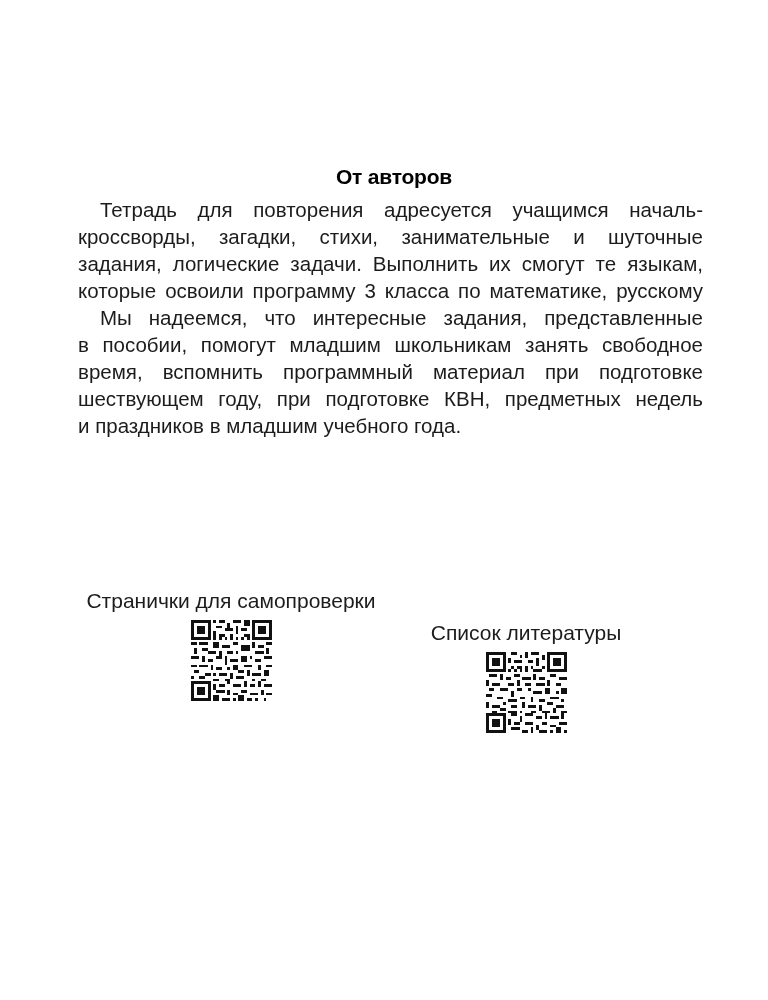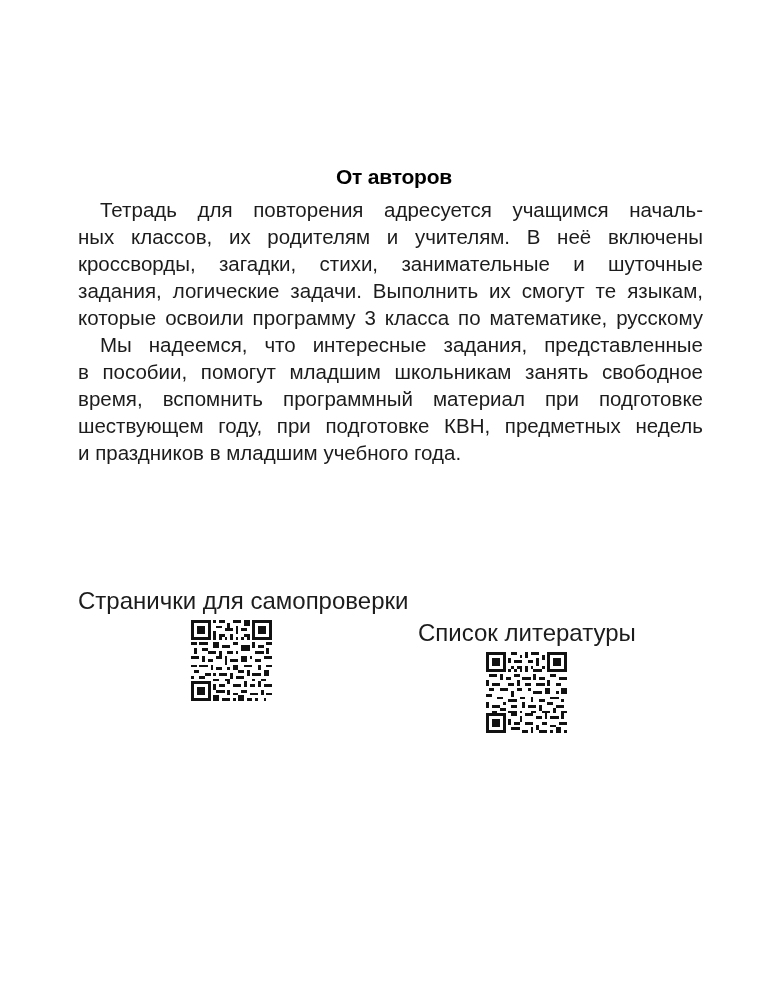--- a/index.html
+++ b/index.html
@@ -60,42 +60,41 @@
       height: 130px;
     }
     .qr-block {
       position: absolute;
       top: 0;
       text-align: center;
     }
     .qr-block.left { left: 78px; width: 306px; }
     .qr-block.right { left: 418px; width: 216px; margin-top: 32px; }
     .qr-caption {
-      font-size: 24px;
+      font-size: 21px;
       line-height: 26px;
       color: #1c1c1c;
       white-space: nowrap;
       display: block;
     }
     .qr-code {
       display: block;
       margin: 6px auto 0 auto;
       width: 81px;
       height: 81px;
     }
   </style>
 </head>
 <body>
 
 <h1 class="page-title">От авторов</h1>
 
 <div class="body-text">
   <div>
     <span class="line indent">Тетрадь для повторения адресуется учащимся началь-</span>
-    <span class="line">ных классов, их родителям и учителям. В неё включены</span>
     <span class="line">кроссворды, загадки, стихи, занимательные и шуточные</span>
     <span class="line">задания, логические задачи. Выполнить их смогут те языкам,</span>
     <span class="line">которые освоили программу 3 класса по математике, русскому</span>
   </div>
   <div>
     <span class="line indent">Мы надеемся, что интересные задания, представленные</span>
     <span class="line">в пособии, помогут младшим школьникам занять свободное</span>
     <span class="line">время, вспомнить программный материал при подготовке</span>
     <span class="line">шествующем году, при подготовке КВН, предметных недель</span>
     <span class="line last">и праздников в младшим учебного года.</span>

